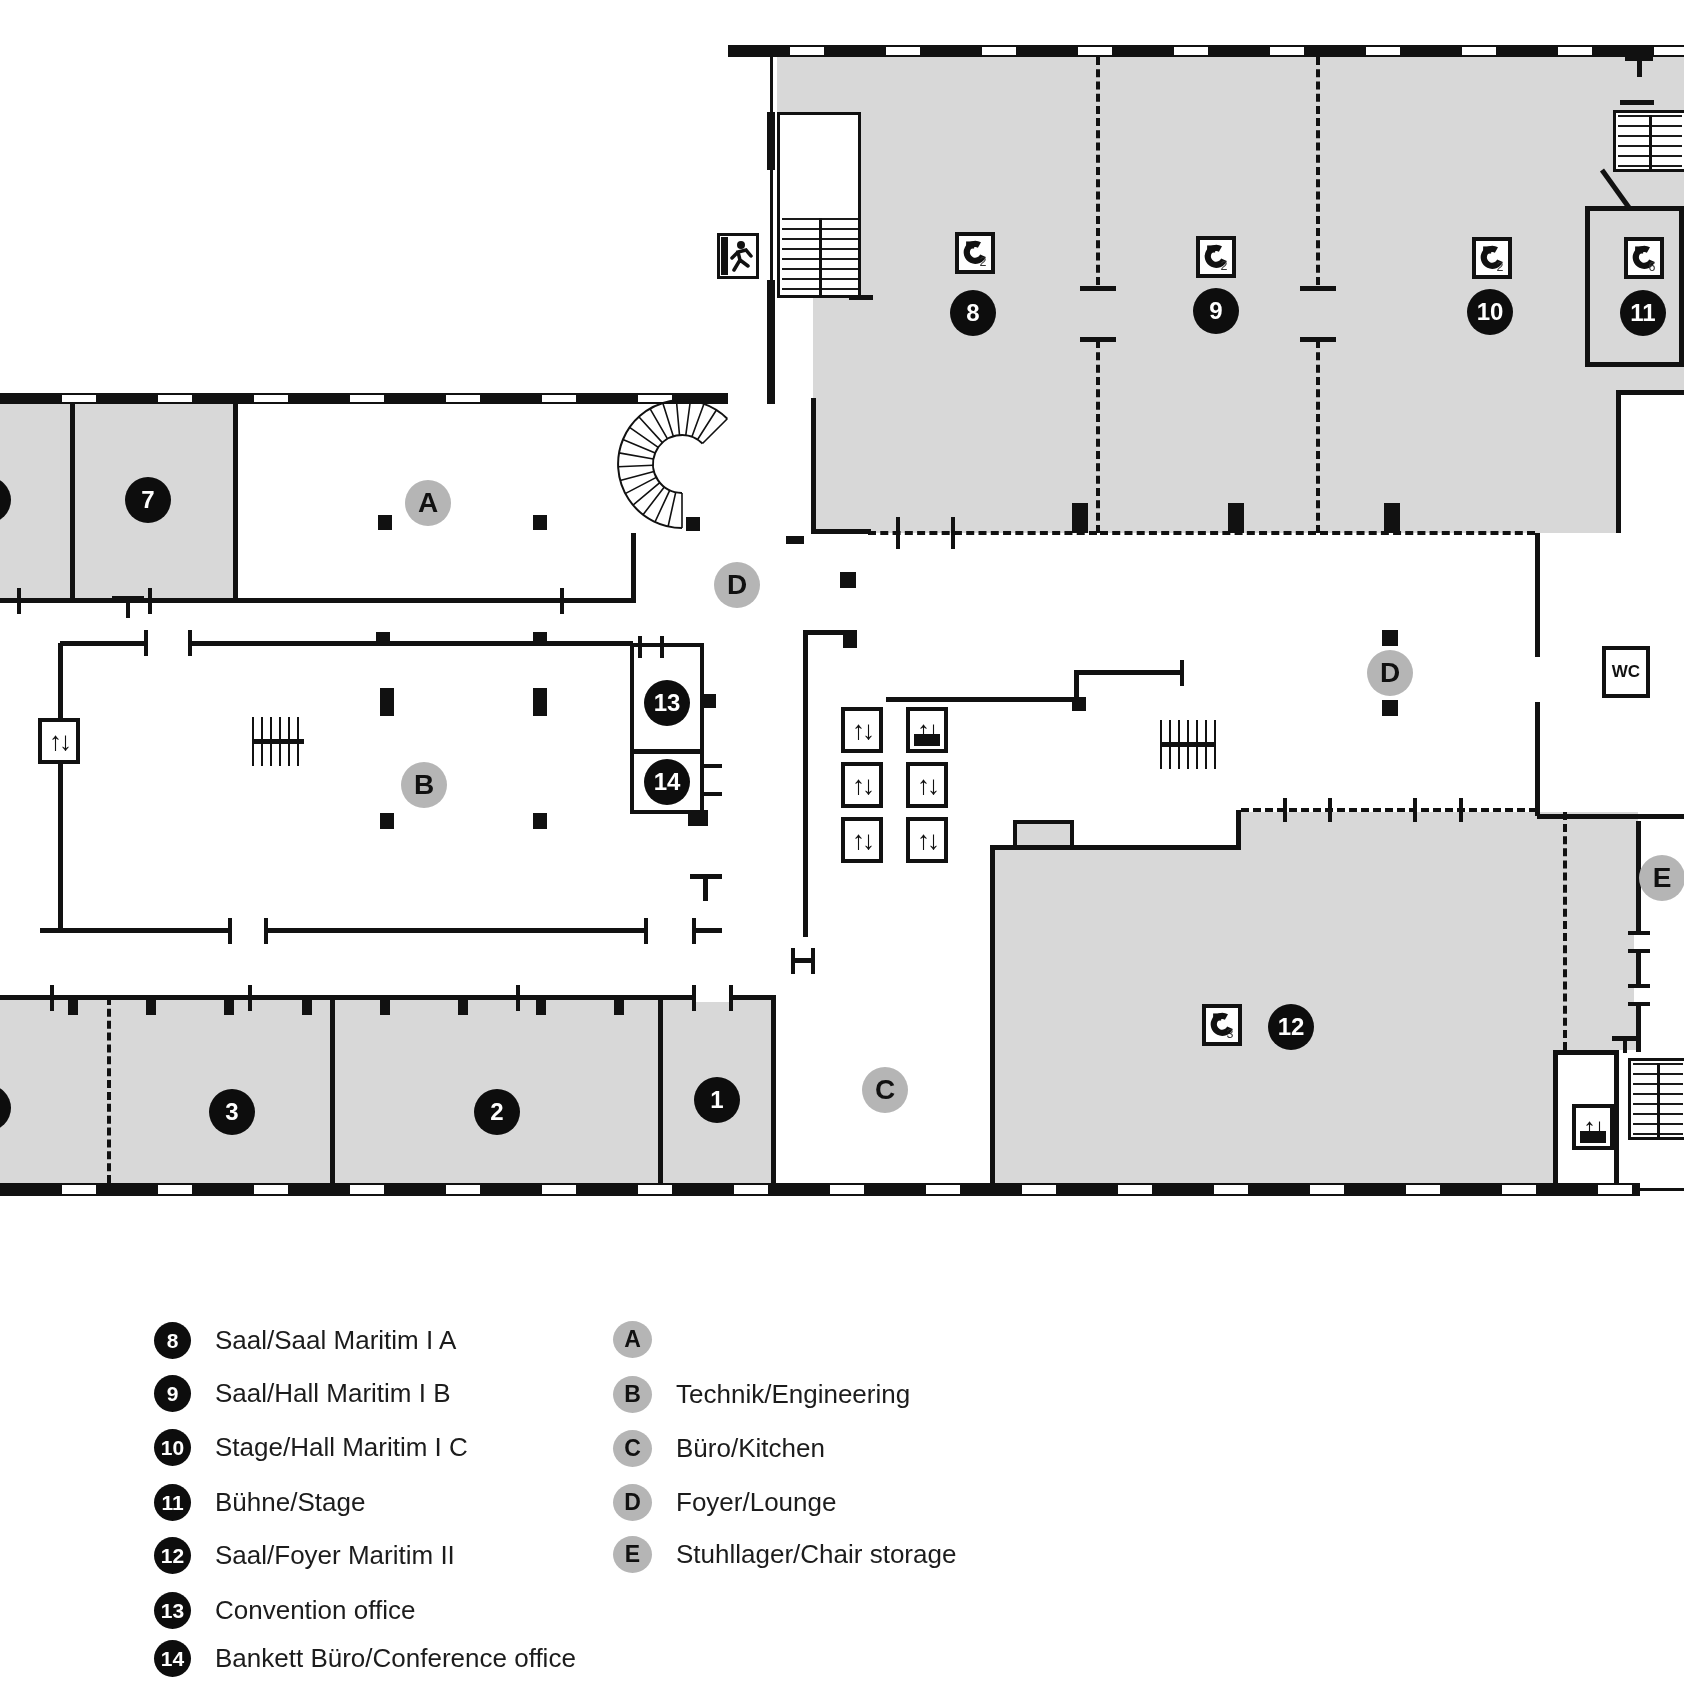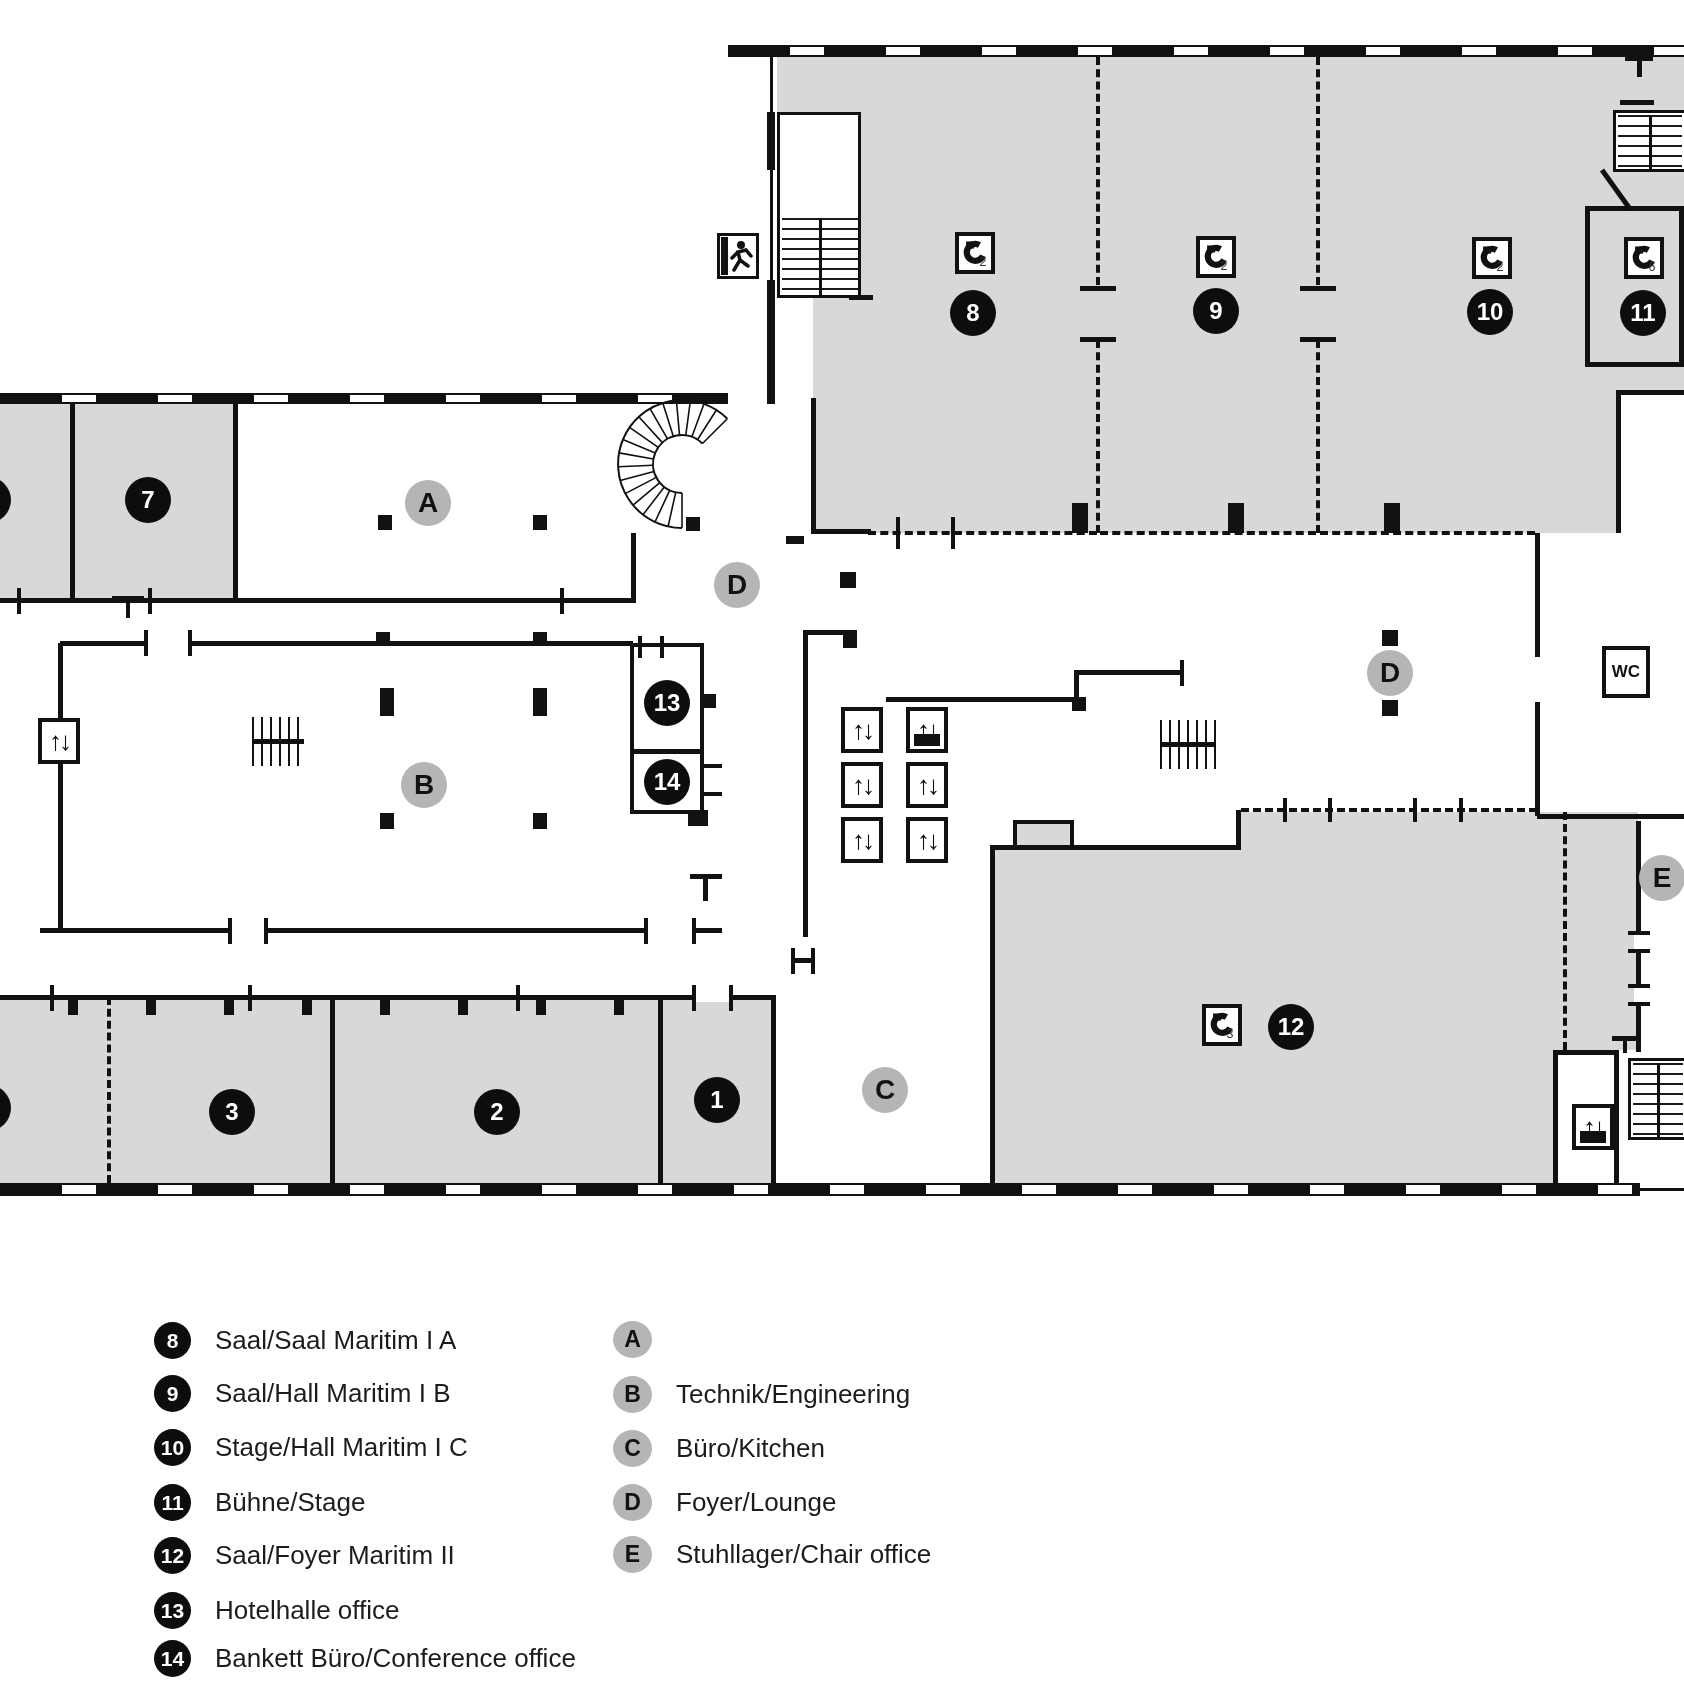--- a/index.html
+++ b/index.html
@@ -327,21 +327,21 @@
   <div class="leg-row" style="left:154px;top:1484px;">
       <span class="leg-num">11</span>
       <span class="leg-label">Bühne/Stage</span>
     </div>
   <div class="leg-row" style="left:154px;top:1537px;">
       <span class="leg-num">12</span>
       <span class="leg-label">Saal/Foyer Maritim II</span>
     </div>
   <div class="leg-row" style="left:154px;top:1592px;">
       <span class="leg-num">13</span>
-      <span class="leg-label">Hotelhalle office</span>
+      <span class="leg-label">Convention office</span>
     </div>
   <div class="leg-row" style="left:154px;top:1640px;">
       <span class="leg-num">14</span>
       <span class="leg-label">Bankett Büro/Conference office</span>
     </div>
 
   <div class="leg-row" style="left:613px;top:1321px;">
       <span class="leg-let">A</span>
     </div>
   <div class="leg-row" style="left:613px;top:1376px;">
@@ -351,16 +351,16 @@
   <div class="leg-row" style="left:613px;top:1430px;">
       <span class="leg-let">C</span>
       <span class="leg-label">Büro/Kitchen</span>
     </div>
   <div class="leg-row" style="left:613px;top:1484px;">
       <span class="leg-let">D</span>
       <span class="leg-label">Foyer/Lounge</span>
     </div>
   <div class="leg-row" style="left:613px;top:1536px;">
       <span class="leg-let">E</span>
-      <span class="leg-label">Stuhllager/Chair office</span>
+      <span class="leg-label">Stuhllager/Chair storage</span>
     </div>
 
 </div>
 
 </body></html>

